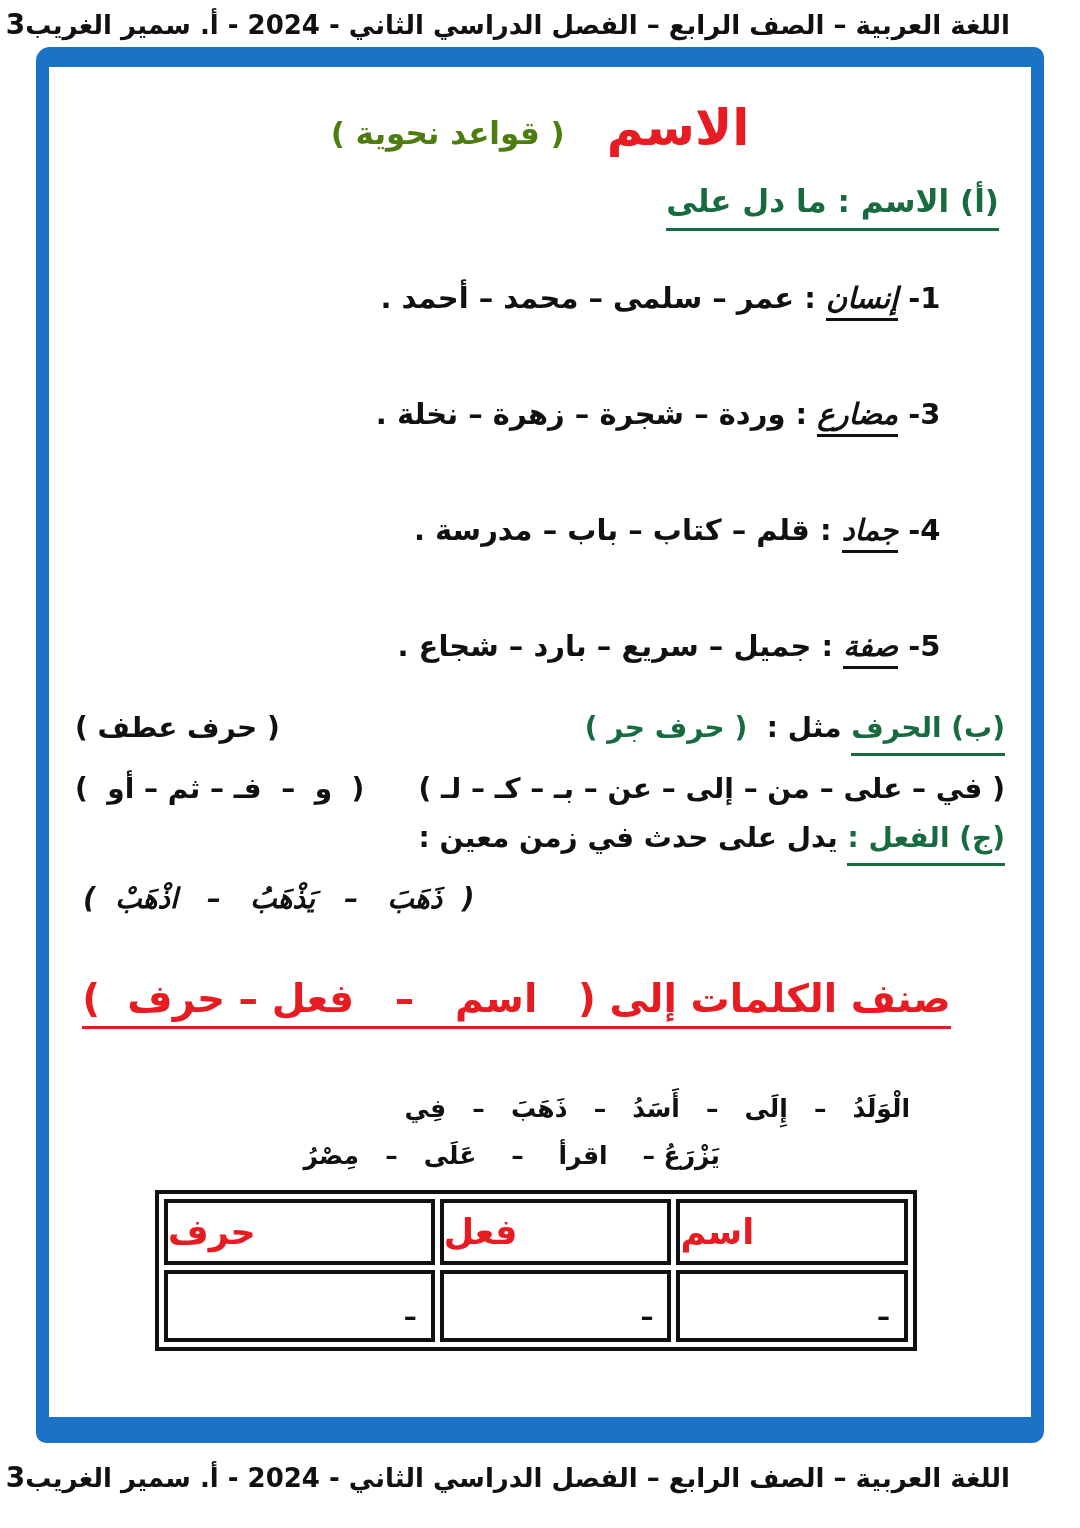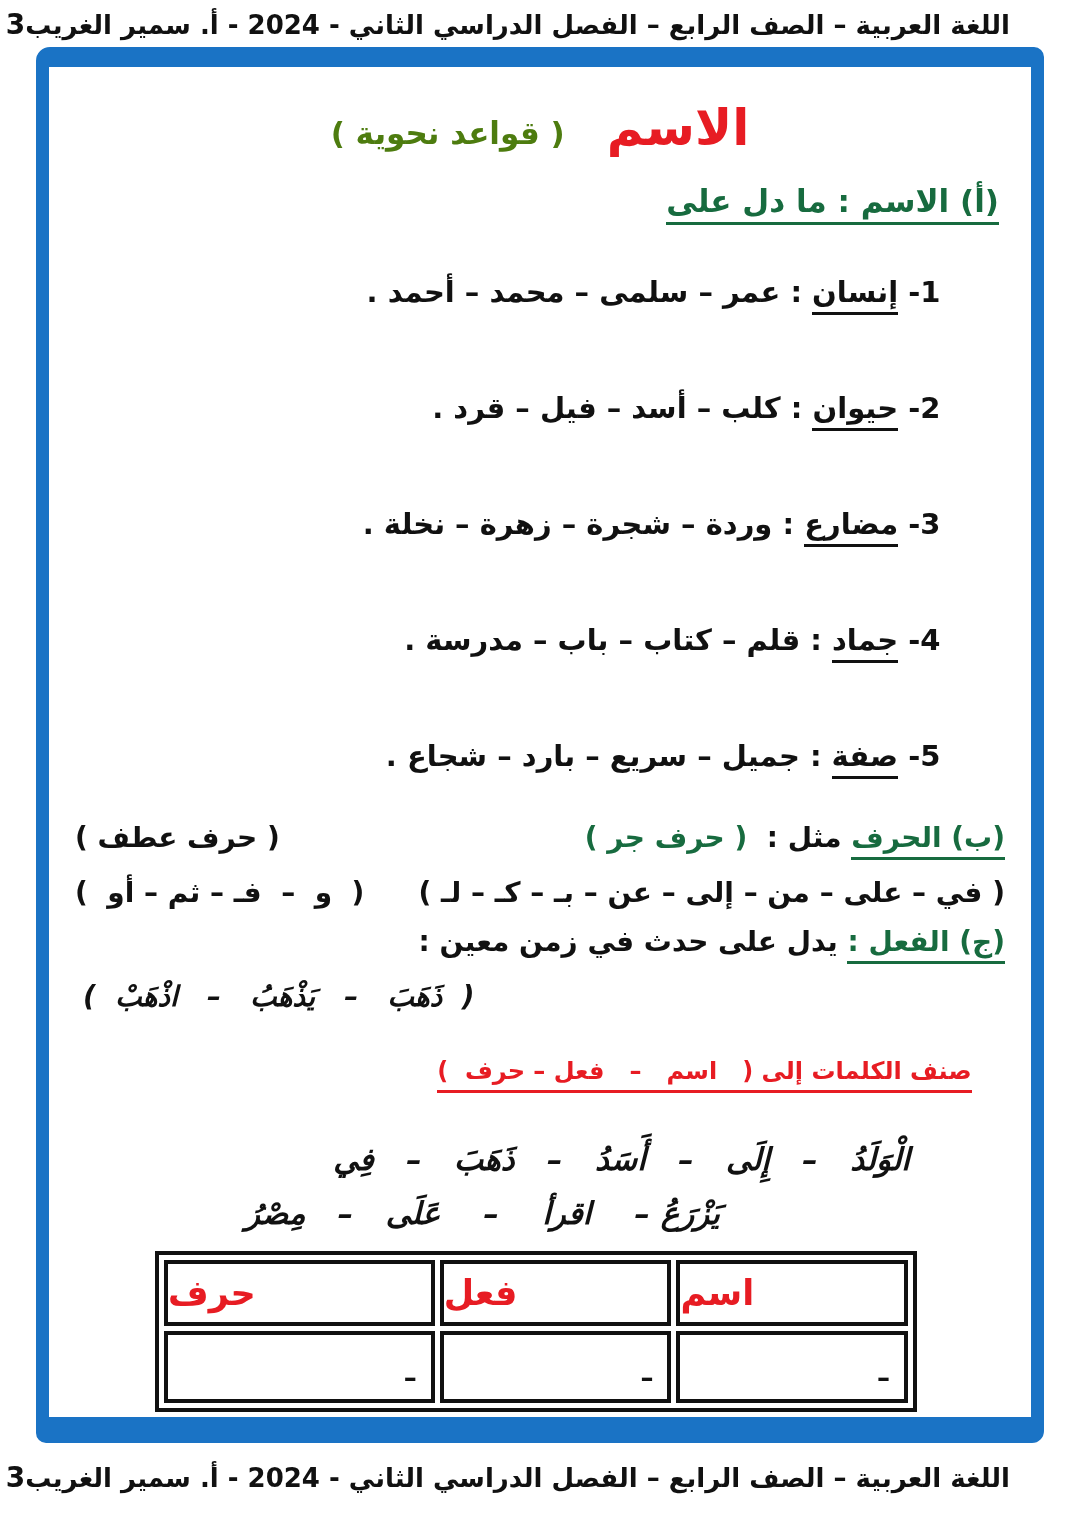--- a/index.html
+++ b/index.html
@@ -41,45 +41,45 @@
   .title-row {
     display: flex; direction: rtl;
     justify-content: center; align-items: center;
     gap: 42px; margin-top: 10px;
   }
   .title-main { color: #e71c23; font-size: 50px; }
   .title-sub  { color: #4d7c0f; font-size: 31px; padding-top: 10px; }
 
   
   .green { color: #176b3f; }
-  .u-green { display: inline-block; border-bottom: 3px solid #176b3f; padding-bottom: 3px; }
+  .u-green { display: inline-block; border-bottom: 3px solid #176b3f; padding-bottom: 9px; }
   .section-a-heading { margin: 26px 6px 16px 0; font-size: 31px; }
 
   
   .noun-list { margin-right: 4px; font-size: 29px; }
   .noun-item { margin-bottom: 14px; white-space: pre-wrap; }
-  .u-black { border-bottom: 3px solid #111; padding-bottom: 3px; }
+  .u-black { border-bottom: 3px solid #111; padding-bottom: 3px; font-style: italic; }
 
   
   .split-row {
     display: flex; direction: rtl;
     justify-content: space-between; align-items: baseline;
     font-size: 28px; margin-bottom: 16px; white-space: pre-wrap;
   }
   .section-b { margin-top: 10px; }
   .section-c { margin-top: 6px; }
   .left-line { text-align: left; direction: rtl; font-size: 28px; margin: 0 0 10px 8px; white-space: pre-wrap; font-style: italic; }
 
   
   .red { color: #e71c23; }
   .u-red { display: inline-block; border-bottom: 3px solid #e71c23; padding-bottom: 5px; }
-  .classify-heading { margin-top: 16px; font-size: 24px; white-space: pre-wrap; }
-
-  
-  .words-line { font-size: 31px; white-space: pre-wrap; font-style: italic; }
+  .classify-heading { margin-top: 16px; font-size: 39px; white-space: pre-wrap; }
+
+  
+  .words-line { font-size: 25px; white-space: pre-wrap; }
   .words-1 { margin: 20px 95px 0 0; }
   .words-2 { margin: 18px 285px 0 0; }
 
   
   .classify-table {
     border-collapse: separate;
     border-spacing: 5px;
     border: 4px solid #111;
     width: 762px;
     margin: 20px 88px 0 auto;
@@ -119,23 +119,20 @@
     <span class="title-sub">( قواعد نحوية )</span>
   </div>
 
   <div class="section-a-heading">
     <span class="green u-green">(أ) الاسم :  ما دل على</span>
   </div>
 
   <div class="noun-list">
     <div class="noun-item">
       <span>1- </span><span class="u-black">إنسان</span><span> : عمر – سلمى – محمد – أحمد .</span>
-    </div>
-    <div class="noun-item">
-      <span>2- </span><span class="u-black">حيوان</span><span> : كلب – أسد – فيل – قرد .</span>
     </div>
     <div class="noun-item">
       <span>3- </span><span class="u-black">مضارع</span><span> : وردة – شجرة – زهرة – نخلة .</span>
     </div>
     <div class="noun-item">
       <span>4- </span><span class="u-black">جماد</span><span> : قلم – كتاب – باب – مدرسة .</span>
     </div>
     <div class="noun-item">
       <span>5- </span><span class="u-black">صفة</span><span> : جميل – سريع – بارد – شجاع .</span>
     </div>

